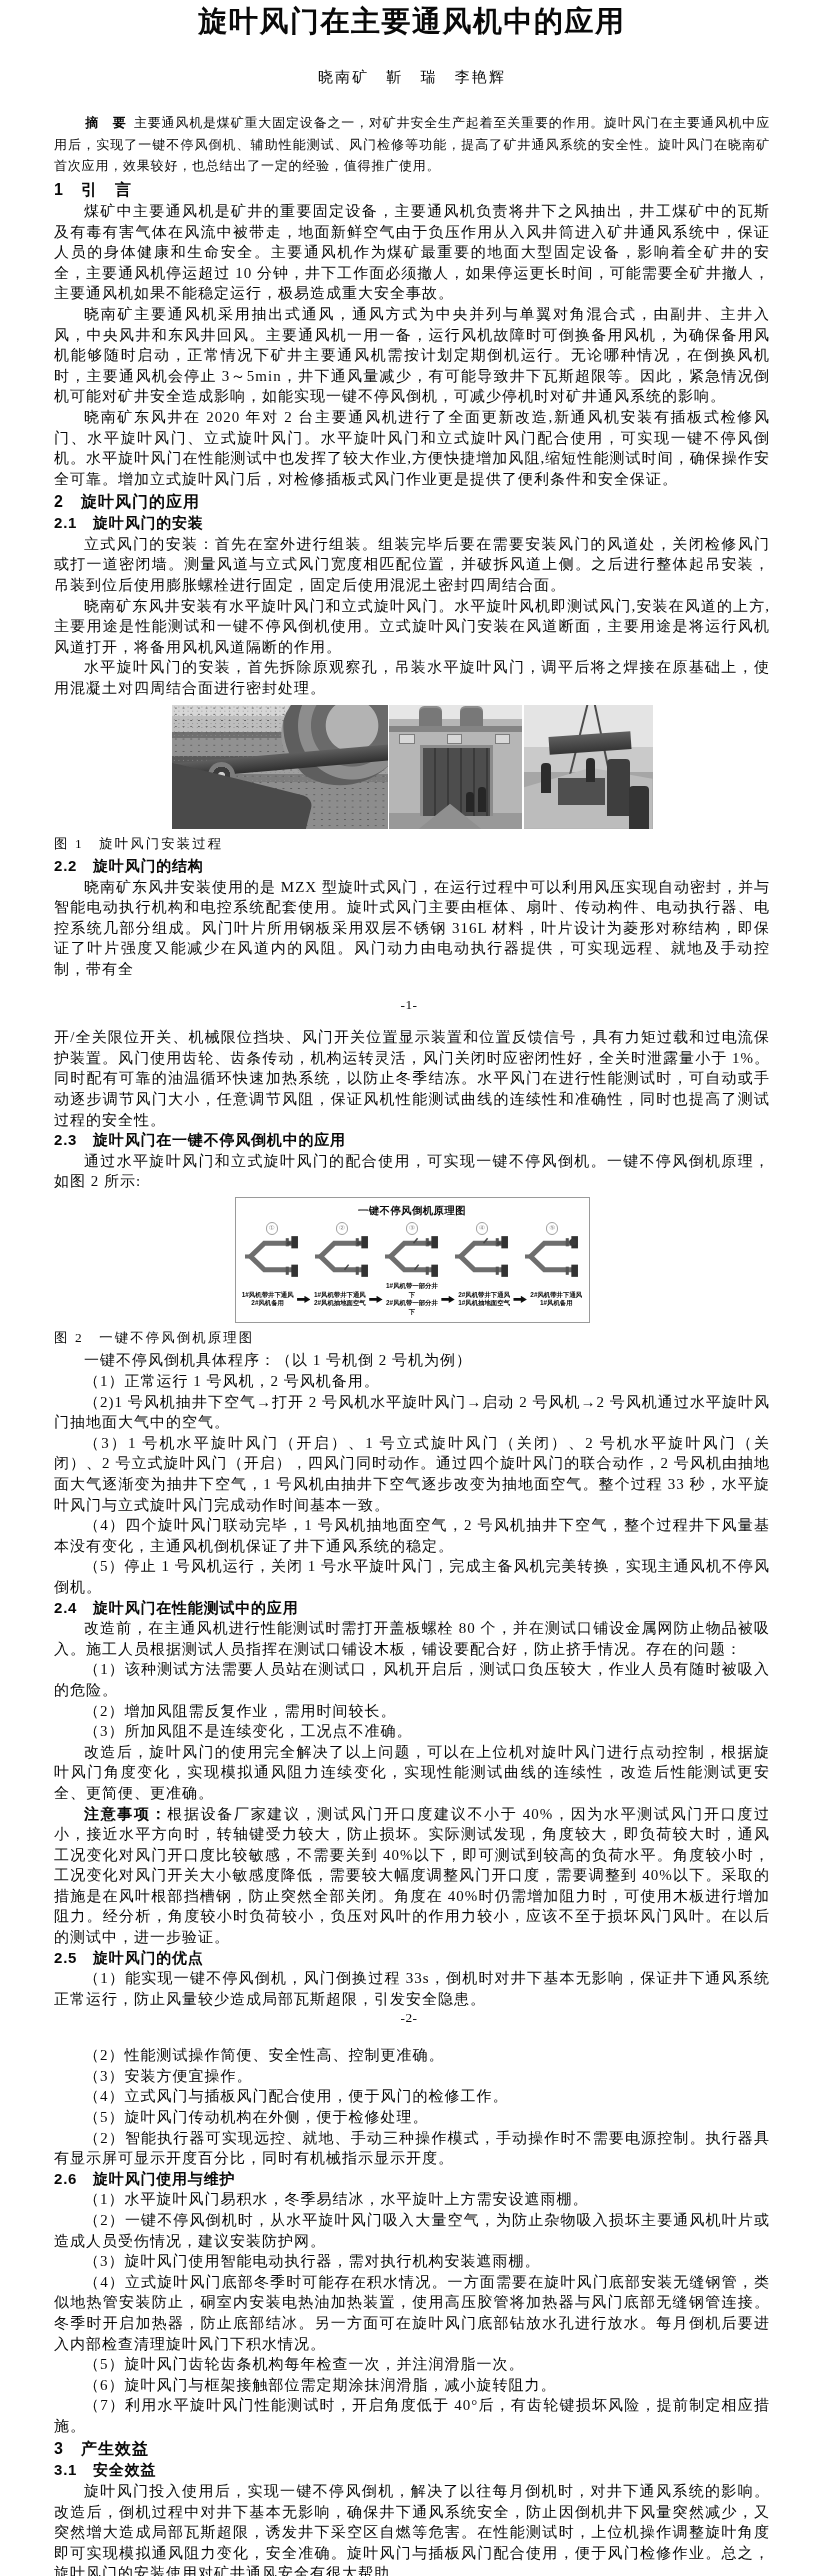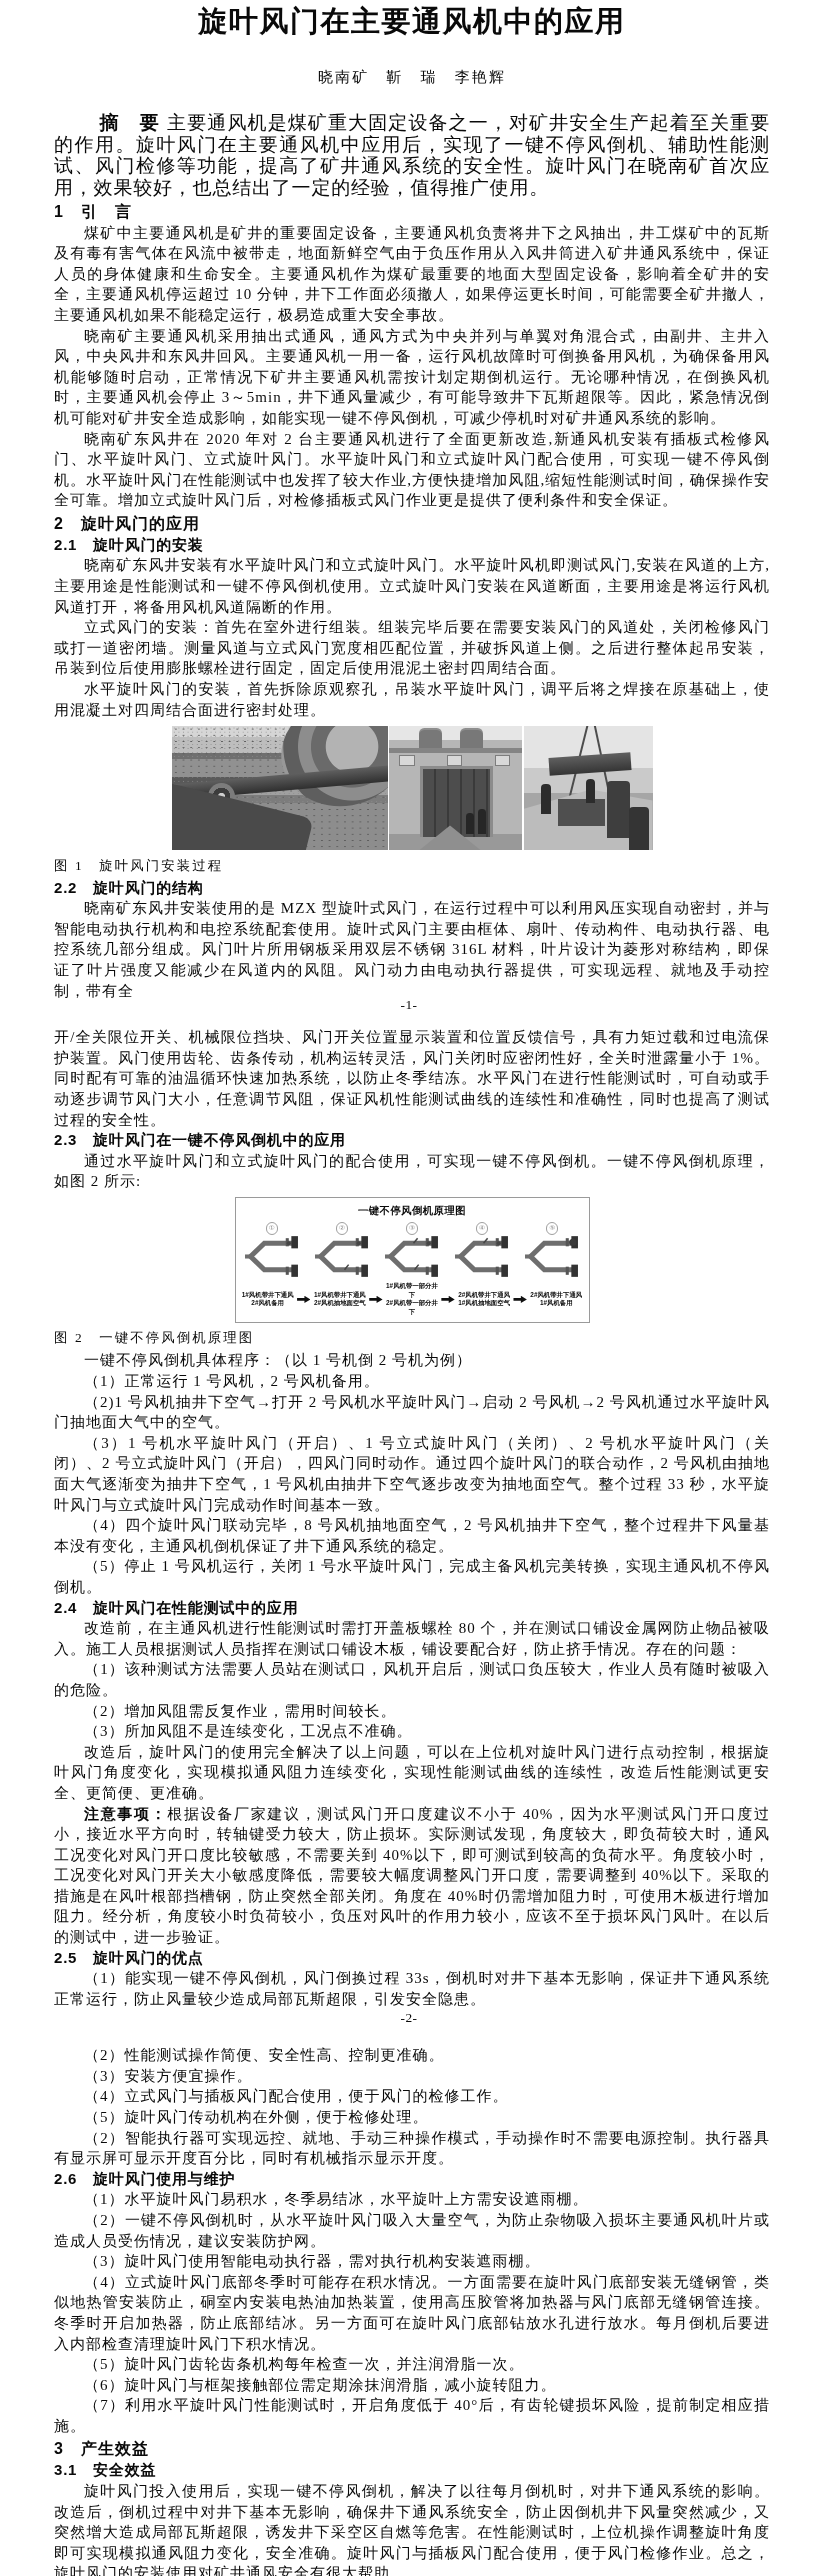--- a/index.html
+++ b/index.html
@@ -3,21 +3,21 @@
 <meta charset="utf-8">
 <style>
   html,body{margin:0;padding:0;background:#ffffff;}
   body{width:818px;height:3057px;position:relative;font-family:"Liberation Serif","DejaVu Serif",serif;color:#0a0a0a;}
   .page{position:relative;overflow:hidden;box-sizing:border-box;padding:0 48px 0 54px;}
   #page1{height:1020px;}
   #page2{height:1018px;}
   #page3{height:1020px;}
   .doc-title{margin-top:5.2px;text-align:center;font-size:29px;font-weight:bold;letter-spacing:1.5px;line-height:33px;}
   .authors{margin-top:30px;text-align:center;font-size:15px;letter-spacing:2.1px;}
-  .abstract{margin-top:25px;font-size:19px;line-height:21.6px;text-align:justify;text-indent:2.4em;letter-spacing:0.8px;}
+  .abstract{margin-top:25px;font-size:13px;line-height:21.6px;text-align:justify;text-indent:2.4em;letter-spacing:0.8px;}
   .abstract .lab{font-family:"Liberation Sans","DejaVu Sans",sans-serif;font-weight:bold;margin-right:7.2px;}
   .keywords{font-size:13.4px;line-height:21.6px;text-indent:2.4em;letter-spacing:0.8px;}
   .keywords .lab{font-family:"Liberation Sans","DejaVu Sans",sans-serif;font-weight:bold;margin-right:9.3px;}
   .h-main{font-family:"Liberation Sans","DejaVu Sans",sans-serif;font-weight:bold;font-size:16px;line-height:23px;margin:1px 0 0 0;letter-spacing:1px;}
   .h-sub{font-family:"Liberation Sans","DejaVu Sans",sans-serif;font-weight:bold;font-size:15px;line-height:20.6px;margin:0;letter-spacing:0.8px;}
   .p{font-size:15px;line-height:20.6px;text-align:justify;letter-spacing:1px;margin:0;}
   .pi{text-indent:2em;}
   .boldlab{font-family:"Liberation Sans","DejaVu Sans",sans-serif;font-weight:bold;}
   .marker{position:absolute;left:0;right:0;text-align:center;font-size:13.4px;letter-spacing:0.5px;}
   #page1 .marker{bottom:7.2px;}
@@ -82,22 +82,22 @@
     <span class="lab">摘　要</span><span>主要通风机是煤矿重大固定设备之一，对矿井安全生产起着至关重要的作用。旋叶风门在主要通风机中应用后，实现了一键不停风倒机、辅助性能测试、风门检修等功能，提高了矿井通风系统的安全性。旋叶风门在晓南矿首次应用，效果较好，也总结出了一定的经验，值得推广使用。</span>
   </div>
 
   <div class="h-main">1　引　言</div>
   <p class="p pi">煤矿中主要通风机是矿井的重要固定设备，主要通风机负责将井下之风抽出，井工煤矿中的瓦斯及有毒有害气体在风流中被带走，地面新鲜空气由于负压作用从入风井筒进入矿井通风系统中，保证人员的身体健康和生命安全。主要通风机作为煤矿最重要的地面大型固定设备，影响着全矿井的安全，主要通风机停运超过 10 分钟，井下工作面必须撤人，如果停运更长时间，可能需要全矿井撤人，主要通风机如果不能稳定运行，极易造成重大安全事故。</p>
   <p class="p pi">晓南矿主要通风机采用抽出式通风，通风方式为中央并列与单翼对角混合式，由副井、主井入风，中央风井和东风井回风。主要通风机一用一备，运行风机故障时可倒换备用风机，为确保备用风机能够随时启动，正常情况下矿井主要通风机需按计划定期倒机运行。无论哪种情况，在倒换风机时，主要通风机会停止 3～5min，井下通风量减少，有可能导致井下瓦斯超限等。因此，紧急情况倒机可能对矿井安全造成影响，如能实现一键不停风倒机，可减少停机时对矿井通风系统的影响。</p>
   <p class="p pi">晓南矿东风井在 2020 年对 2 台主要通风机进行了全面更新改造,新通风机安装有插板式检修风门、水平旋叶风门、立式旋叶风门。水平旋叶风门和立式旋叶风门配合使用，可实现一键不停风倒机。水平旋叶风门在性能测试中也发挥了较大作业,方便快捷增加风阻,缩短性能测试时间，确保操作安全可靠。增加立式旋叶风门后，对检修插板式风门作业更是提供了便利条件和安全保证。</p>
 
   <div class="h-main">2　旋叶风门的应用</div>
   <div class="h-sub">2.1　旋叶风门的安装</div>
+  <p class="p pi">立式风门的安装：首先在室外进行组装。组装完毕后要在需要安装风门的风道处，关闭检修风门或打一道密闭墙。测量风道与立式风门宽度相匹配位置，并破拆风道上侧。之后进行整体起吊安装，吊装到位后使用膨胀螺栓进行固定，固定后使用混泥土密封四周结合面。</p>
   <p class="p pi">晓南矿东风井安装有水平旋叶风门和立式旋叶风门。水平旋叶风机即测试风门,安装在风道的上方,主要用途是性能测试和一键不停风倒机使用。立式旋叶风门安装在风道断面，主要用途是将运行风机风道打开，将备用风机风道隔断的作用。</p>
-  <p class="p pi">立式风门的安装：首先在室外进行组装。组装完毕后要在需要安装风门的风道处，关闭检修风门或打一道密闭墙。测量风道与立式风门宽度相匹配位置，并破拆风道上侧。之后进行整体起吊安装，吊装到位后使用膨胀螺栓进行固定，固定后使用混泥土密封四周结合面。</p>
   <p class="p pi">水平旋叶风门的安装，首先拆除原观察孔，吊装水平旋叶风门，调平后将之焊接在原基础上，使用混凝土对四周结合面进行密封处理。</p>
 
   <div class="fig1-strip">
     <div class="photo photo1">
       <div class="cyl"></div>
       <div class="beam"></div>
       <div class="hub"></div>
       <div class="soil"></div>
     </div>
     <div class="photo photo2">
@@ -217,21 +217,21 @@
       <div class="arrow"></div>
       <div class="cap"><span>2#风机带井下通风</span><br><span>1#风机备用</span></div>
     </div>
   </div>
   <div class="fig-caption">图 2　一键不停风倒机原理图</div>
 
   <p class="p pi" style="margin-top:3.1px;">一键不停风倒机具体程序：（以 1 号机倒 2 号机为例）</p>
   <p class="p pi">（1）正常运行 1 号风机，2 号风机备用。</p>
   <p class="p pi">（2)1 号风机抽井下空气→打开 2 号风机水平旋叶风门→启动 2 号风机→2 号风机通过水平旋叶风门抽地面大气中的空气。</p>
   <p class="p pi">（3）1 号机水平旋叶风门（开启）、1 号立式旋叶风门（关闭）、2 号机水平旋叶风门（关闭）、2 号立式旋叶风门（开启），四风门同时动作。通过四个旋叶风门的联合动作，2 号风机由抽地面大气逐渐变为抽井下空气，1 号风机由抽井下空气逐步改变为抽地面空气。整个过程 33 秒，水平旋叶风门与立式旋叶风门完成动作时间基本一致。</p>
-  <p class="p pi">（4）四个旋叶风门联动完毕，8 号风机抽地面空气，2 号风机抽井下空气，整个过程井下风量基本没有变化，主通风机倒机保证了井下通风系统的稳定。</p>
+  <p class="p pi">（4）四个旋叶风门联动完毕，1 号风机抽地面空气，2 号风机抽井下空气，整个过程井下风量基本没有变化，主通风机倒机保证了井下通风系统的稳定。</p>
   <p class="p pi">（5）停止 1 号风机运行，关闭 1 号水平旋叶风门，完成主备风机完美转换，实现主通风机不停风倒机。</p>
 
   <div class="h-sub">2.4　旋叶风门在性能测试中的应用</div>
   <p class="p pi">改造前，在主通风机进行性能测试时需打开盖板螺栓 80 个，并在测试口铺设金属网防止物品被吸入。施工人员根据测试人员指挥在测试口铺设木板，铺设要配合好，防止挤手情况。存在的问题：</p>
   <p class="p pi">（1）该种测试方法需要人员站在测试口，风机开启后，测试口负压较大，作业人员有随时被吸入的危险。</p>
   <p class="p pi">（2）增加风阻需反复作业，需用时间较长。</p>
   <p class="p pi">（3）所加风阻不是连续变化，工况点不准确。</p>
   <p class="p pi">改造后，旋叶风门的使用完全解决了以上问题，可以在上位机对旋叶风门进行点动控制，根据旋叶风门角度变化，实现模拟通风阻力连续变化，实现性能测试曲线的连续性，改造后性能测试更安全、更简便、更准确。</p>
   <p class="p pi"><span class="boldlab">注意事项：</span><span>根据设备厂家建议，测试风门开口度建议不小于 40%，因为水平测试风门开口度过小，接近水平方向时，转轴键受力较大，防止损坏。实际测试发现，角度较大，即负荷较大时，通风工况变化对风门开口度比较敏感，不需要关到 40%以下，即可测试到较高的负荷水平。角度较小时，工况变化对风门开关大小敏感度降低，需要较大幅度调整风门开口度，需要调整到 40%以下。采取的措施是在风叶根部挡槽钢，防止突然全部关闭。角度在 40%时仍需增加阻力时，可使用木板进行增加阻力。经分析，角度较小时负荷较小，负压对风叶的作用力较小，应该不至于损坏风门风叶。在以后的测试中，进一步验证。</span></p>
 

